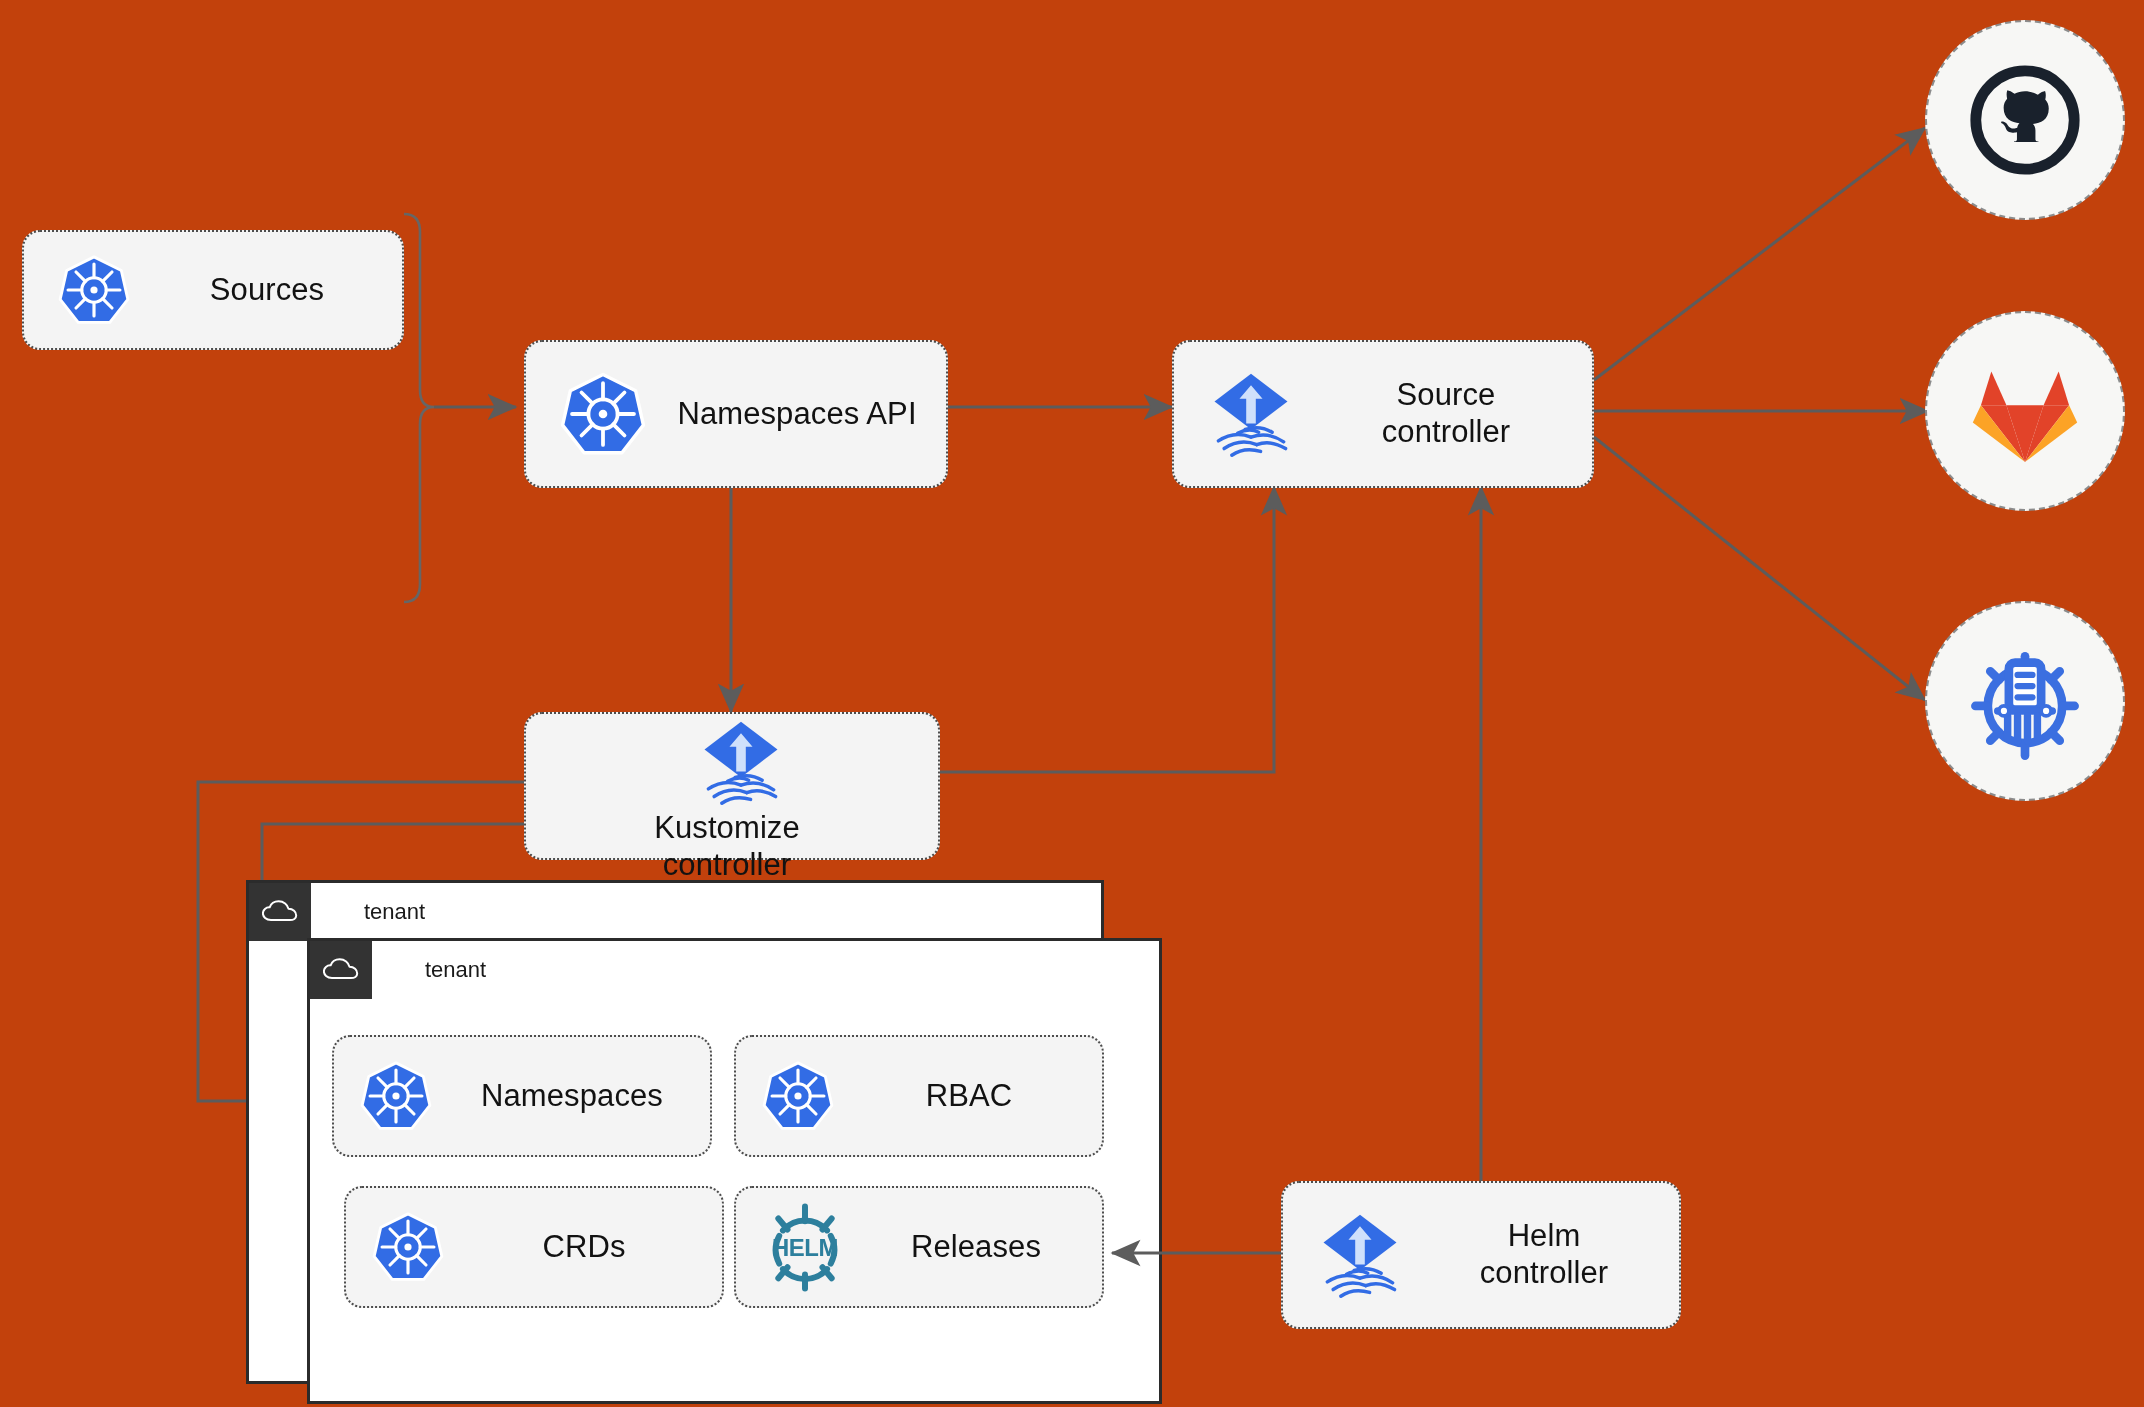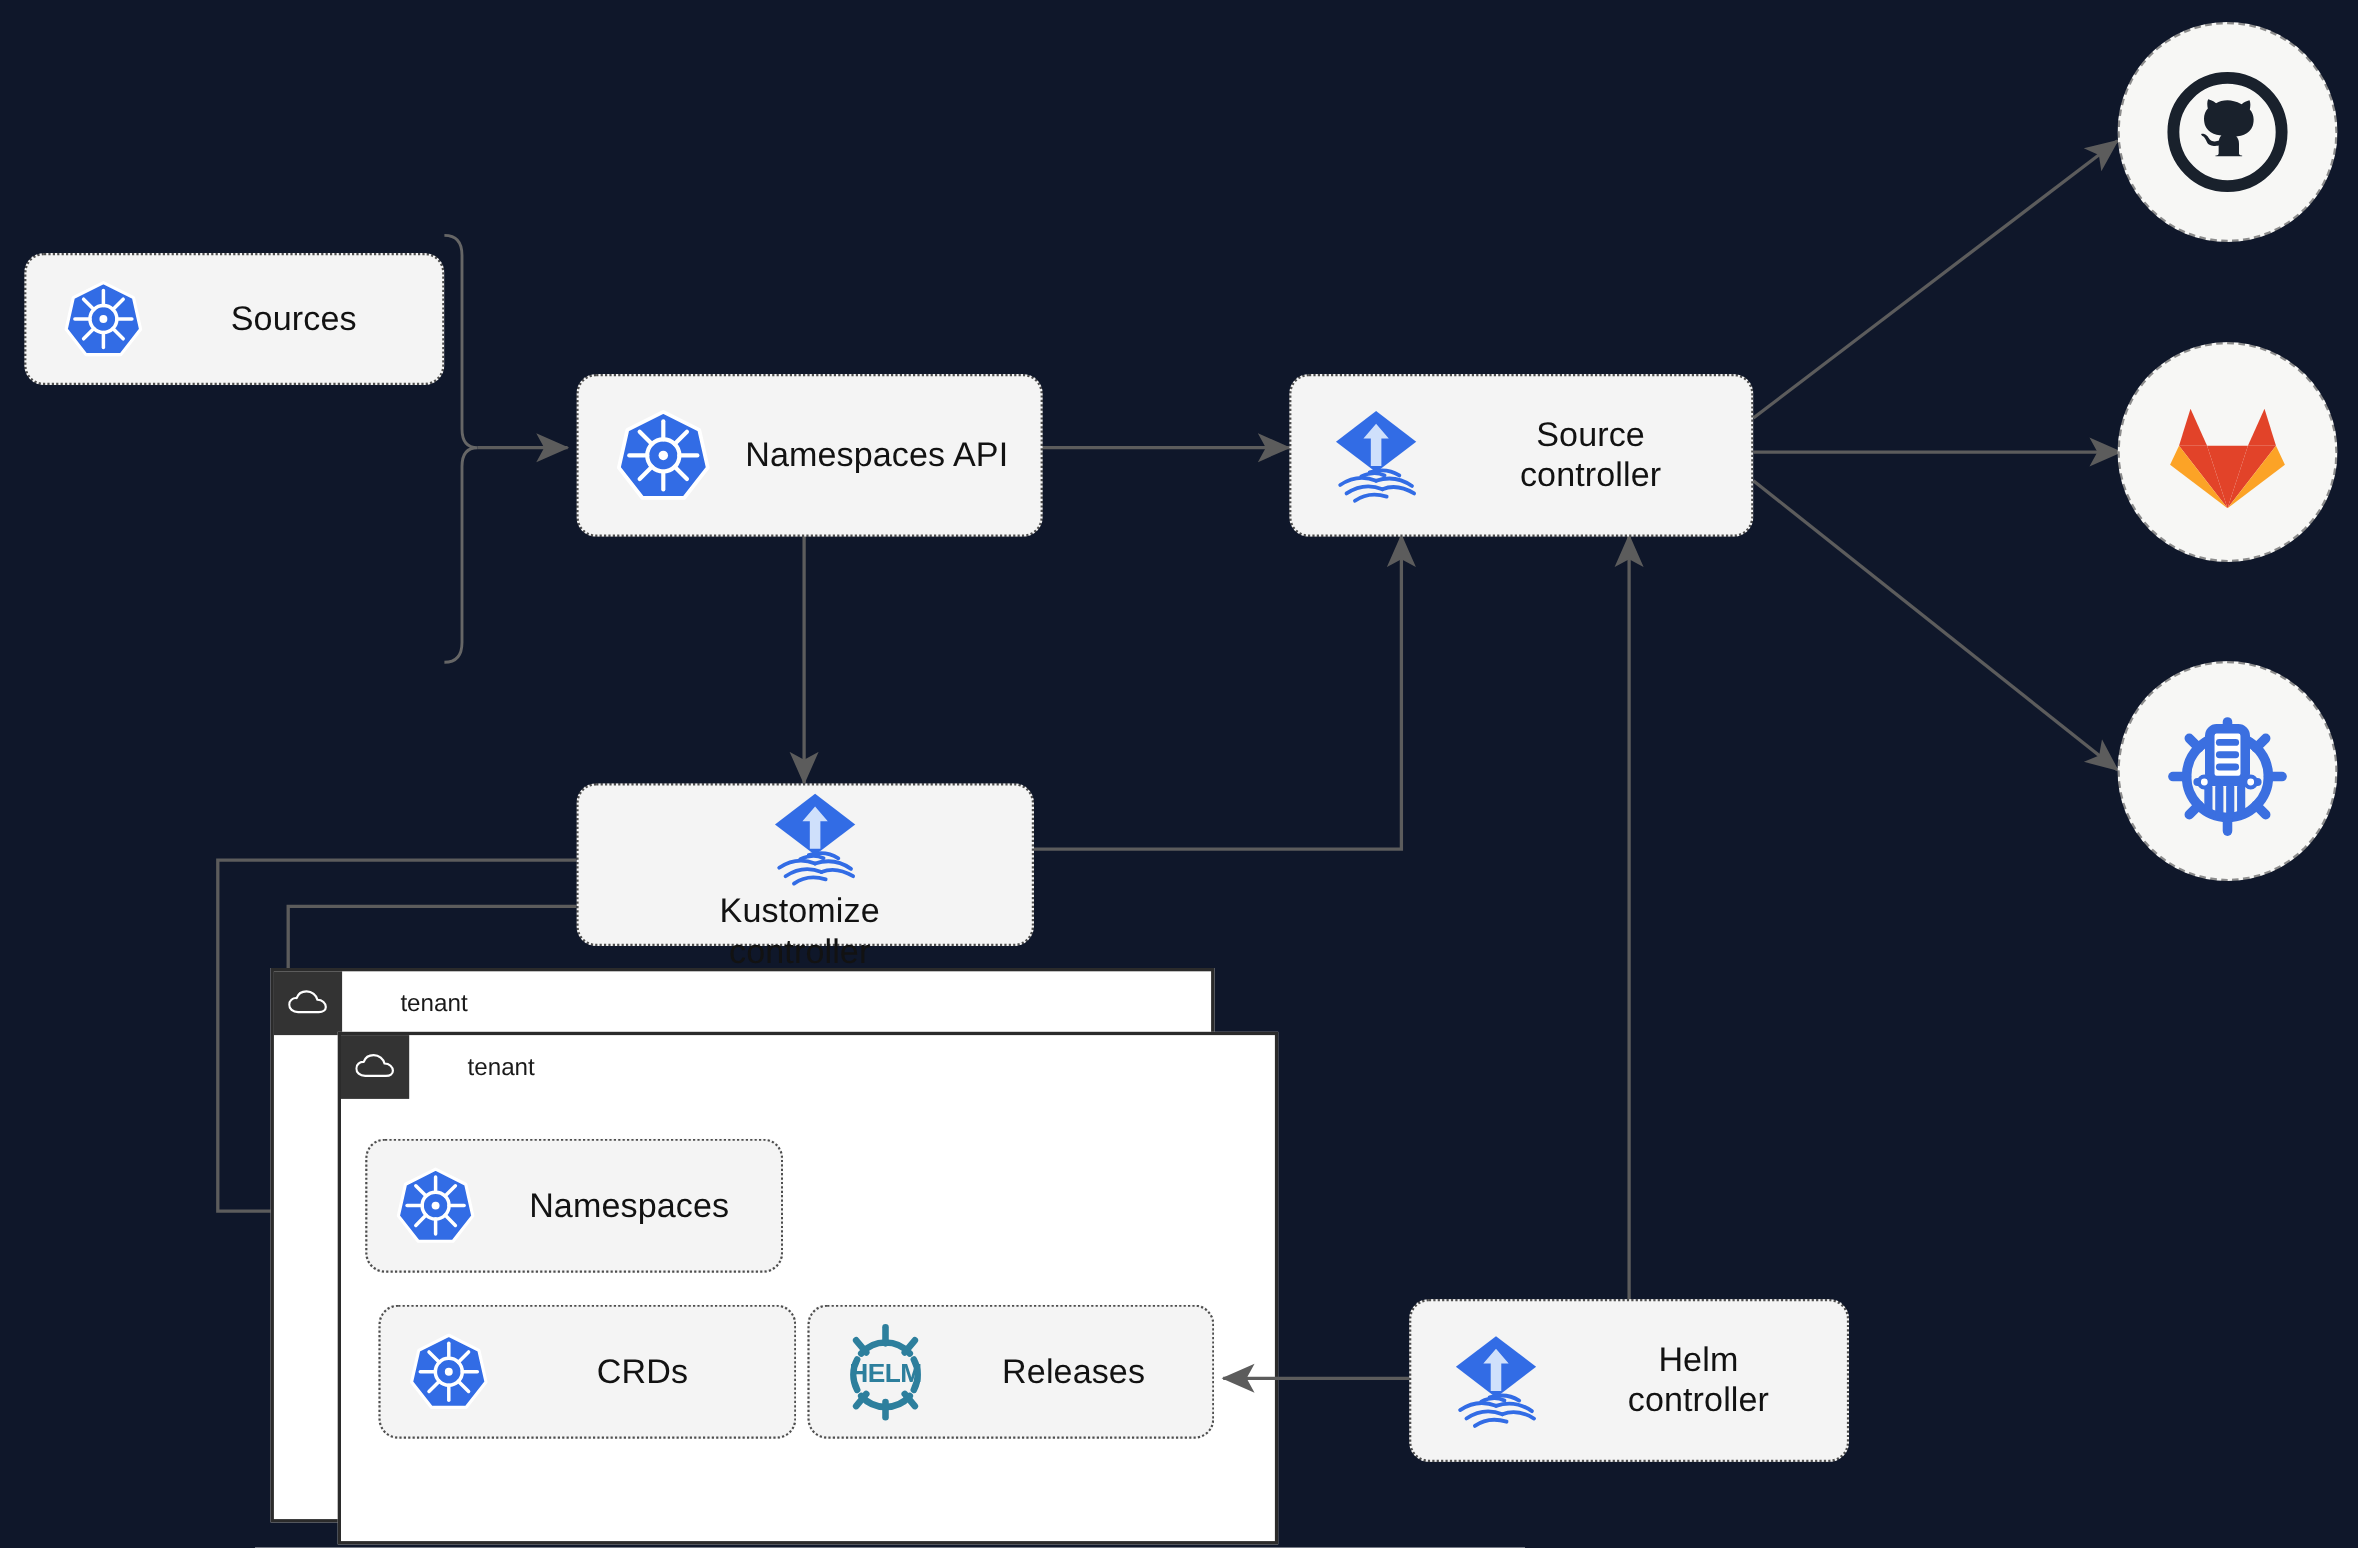--- a/index.html
+++ b/index.html
@@ -6,21 +6,21 @@
   * { box-sizing: border-box; }
   html, body {
     margin: 0; padding: 0;
     background: #ffffff;
     font-family: "Liberation Sans", sans-serif;
   }
   #canvas {
     position: relative;
     width: 2144px;
     height: 1407px;
-    background: #0f172a;
+    background: #c2410c;
     overflow: hidden;
   }
   
   .node {
     position: absolute;
     background: #f4f4f4;
     border: 2.5px dotted #4d4d4d;
     border-radius: 18px;
     display: flex;
     align-items: center;
@@ -324,20 +324,40 @@
           <line x1="62" y1="62" x2="75" y2="75"></line>
           <line x1="75" y1="25" x2="62" y2="38"></line>
           <line x1="38" y1="62" x2="25" y2="75"></line>
         </g>
         <circle cx="50" cy="50" r="5" fill="#ffffff"></circle>
       </svg>
     </span>
     <span class="lbl">Namespaces</span>
   </div>
 
+  <div class="node" style="left:734px; top:1035px; width:370px; height:122px;">
+    <span class="ico" style="width:96px; margin-left:14px;">
+      <svg width="72" height="72" viewBox="0 0 100 100" aria-hidden="true">
+        <polygon points="50,4 88,23 97,63 72,95 28,95 3,63 12,23" fill="#326ce5" stroke="#ffffff" stroke-width="4" stroke-linejoin="round"></polygon>
+        <g fill="none" stroke="#ffffff" stroke-width="4.4" stroke-linecap="round">
+          <circle cx="50" cy="50" r="17"></circle>
+          <line x1="50" y1="14" x2="50" y2="33"></line>
+          <line x1="50" y1="67" x2="50" y2="86"></line>
+          <line x1="14" y1="50" x2="33" y2="50"></line>
+          <line x1="67" y1="50" x2="86" y2="50"></line>
+          <line x1="25" y1="25" x2="38" y2="38"></line>
+          <line x1="62" y1="62" x2="75" y2="75"></line>
+          <line x1="75" y1="25" x2="62" y2="38"></line>
+          <line x1="38" y1="62" x2="25" y2="75"></line>
+        </g>
+        <circle cx="50" cy="50" r="5" fill="#ffffff"></circle>
+      </svg>
+    </span>
+    <span class="lbl">RBAC</span>
+  </div>
 
   <div class="node" style="left:344px; top:1186px; width:380px; height:122px;">
     <span class="ico" style="width:96px; margin-left:14px;">
       <svg width="72" height="72" viewBox="0 0 100 100" aria-hidden="true">
         <polygon points="50,4 88,23 97,63 72,95 28,95 3,63 12,23" fill="#326ce5" stroke="#ffffff" stroke-width="4" stroke-linejoin="round"></polygon>
         <g fill="none" stroke="#ffffff" stroke-width="4.4" stroke-linecap="round">
           <circle cx="50" cy="50" r="17"></circle>
           <line x1="50" y1="14" x2="50" y2="33"></line>
           <line x1="50" y1="67" x2="50" y2="86"></line>
           <line x1="14" y1="50" x2="33" y2="50"></line>

